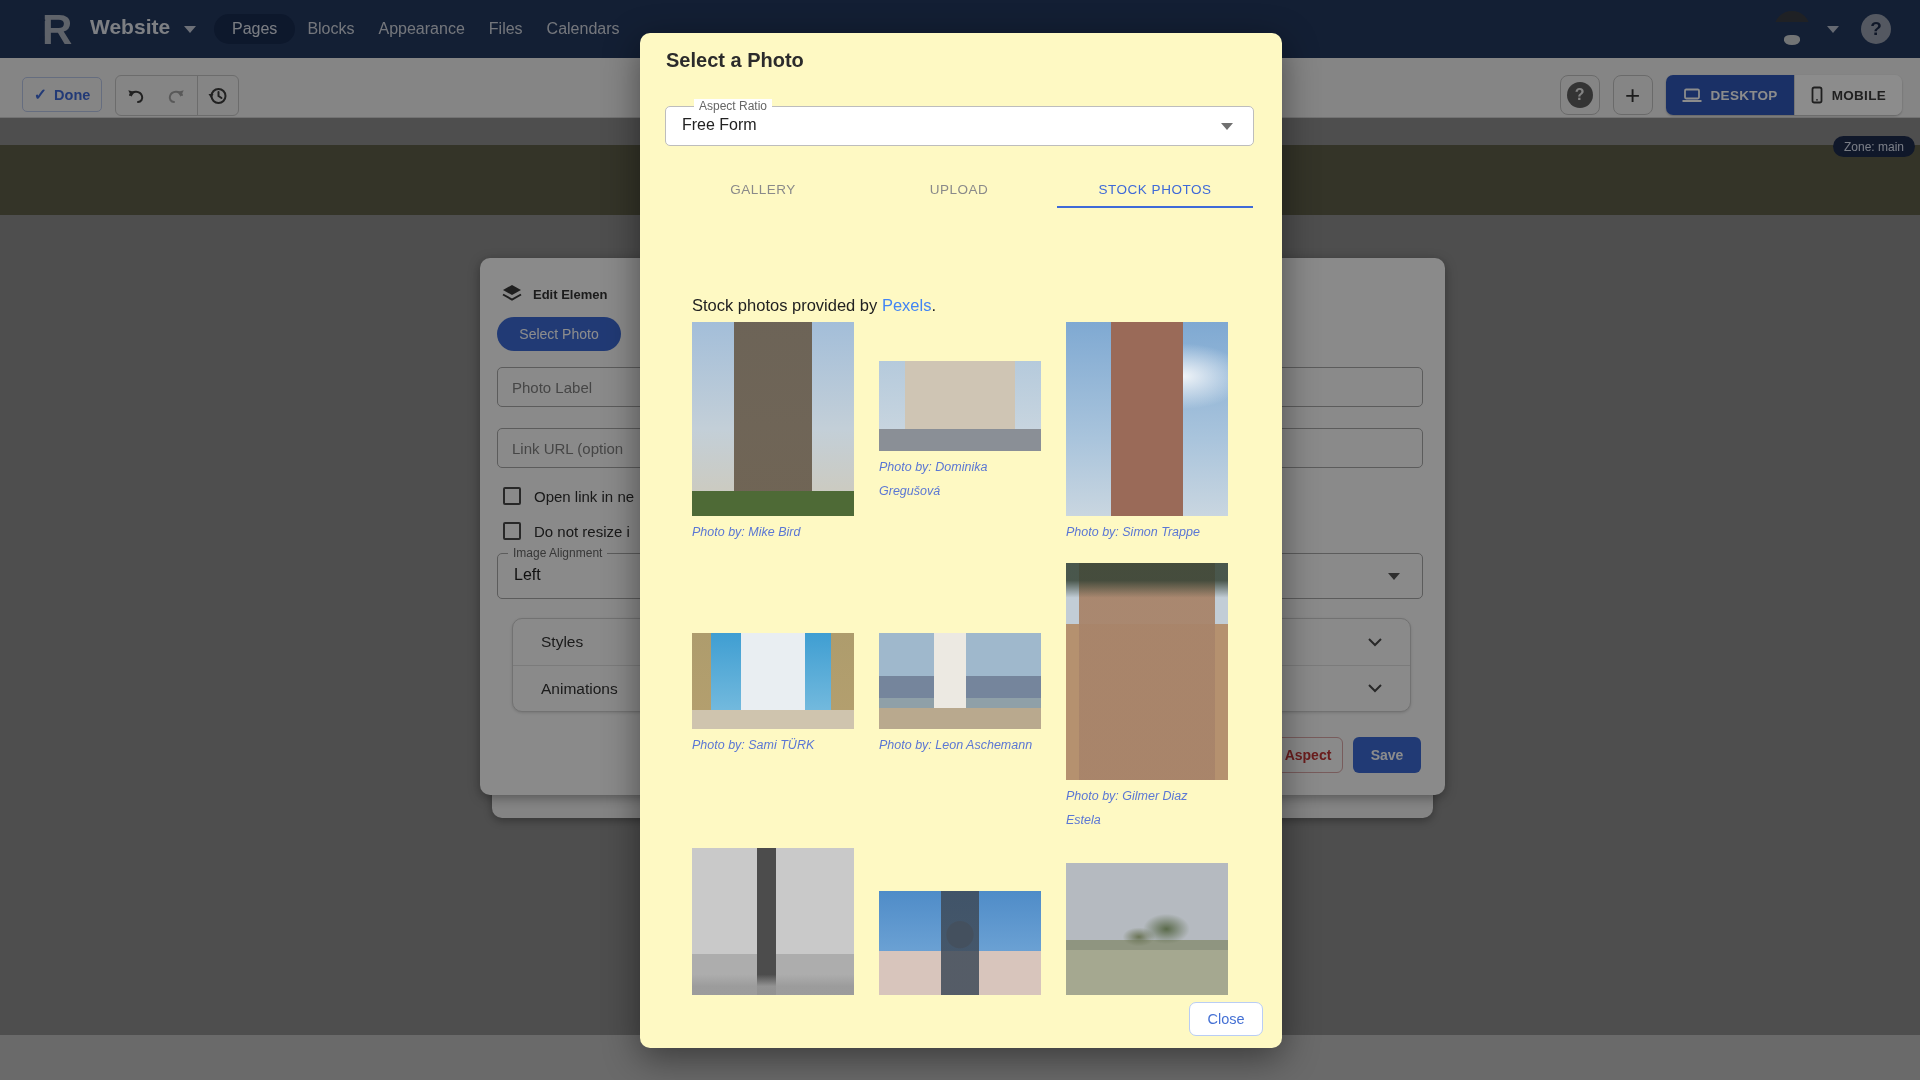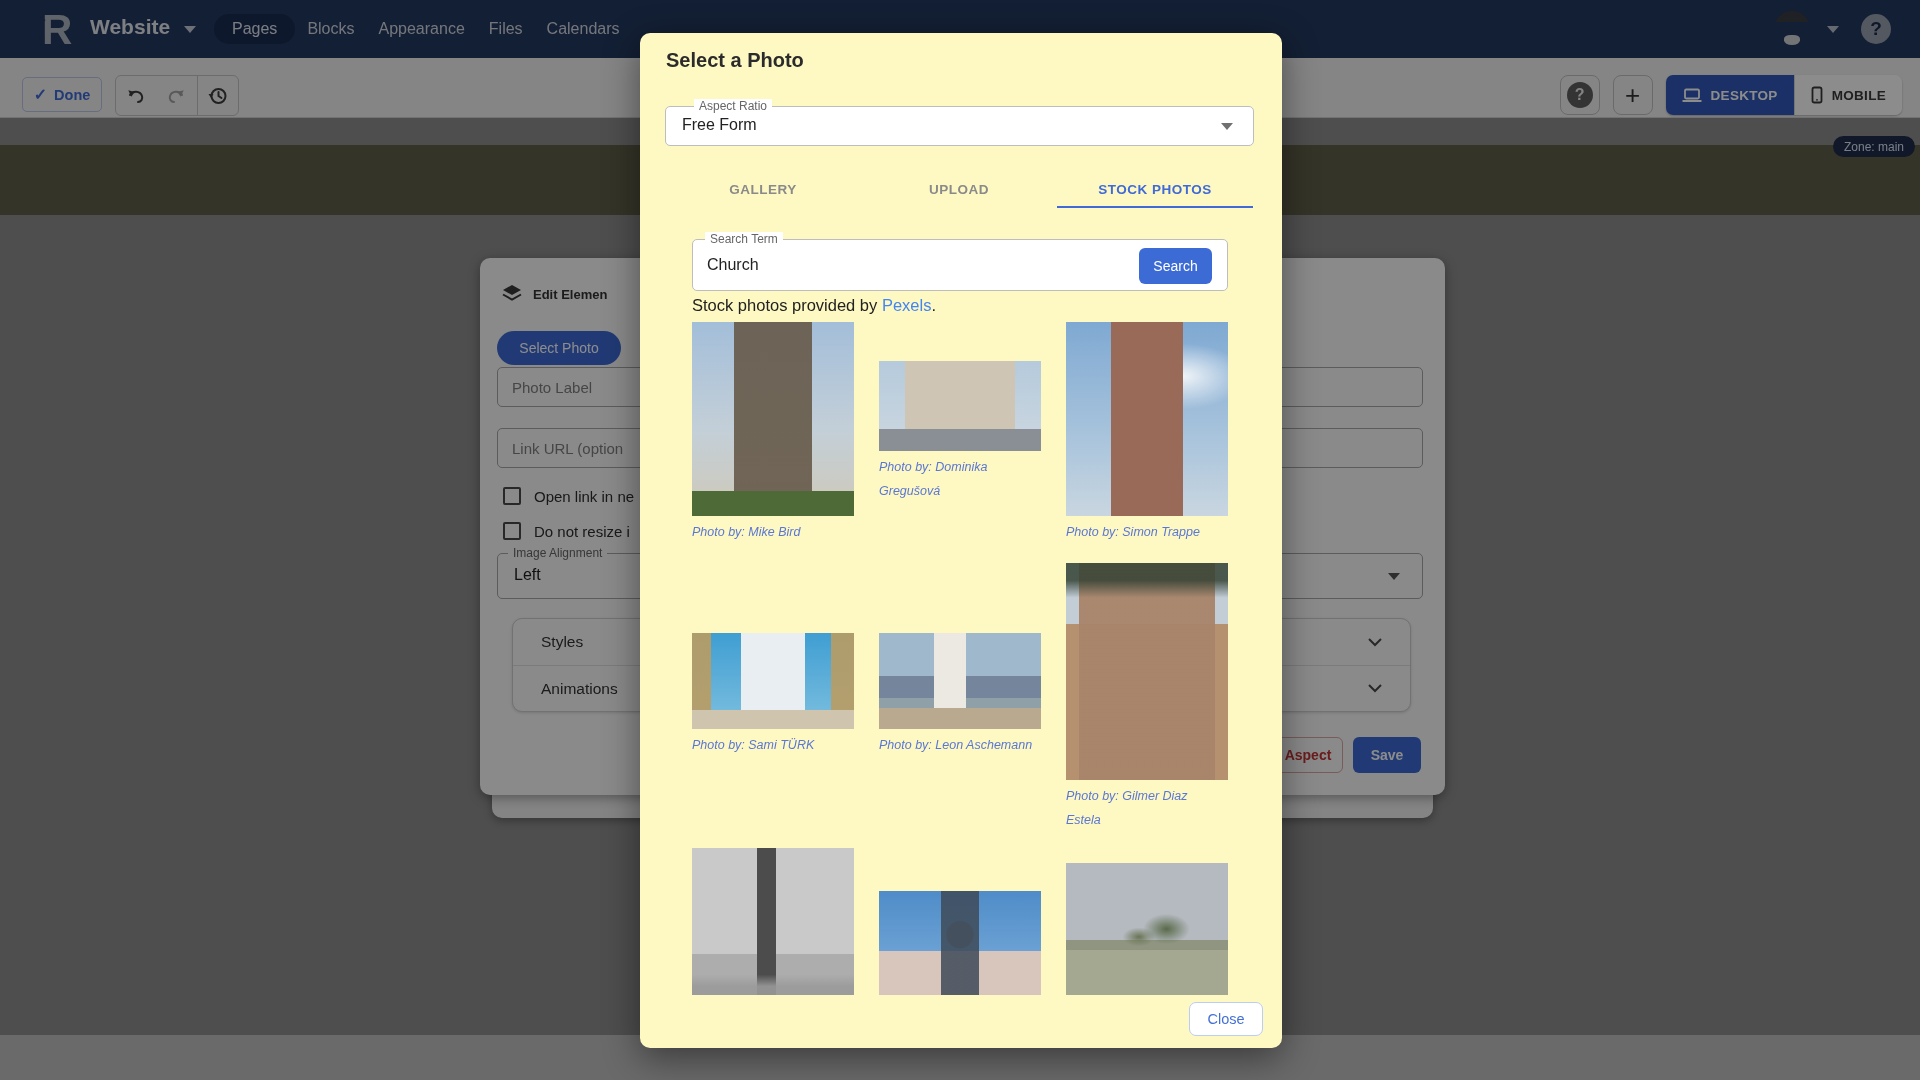--- a/index.html
+++ b/index.html
@@ -62,21 +62,21 @@
     background:#1e2c4e; color:#dce3f2; font-size:12px; display:flex; align-items:center; }
 
   
   .card-shadow2 { position:absolute; left:492px; top:656px; width:941px; height:44px; border-radius:10px;
     background:#f1f1f1; box-shadow:0 3px 8px rgba(0,0,0,.3); }
   .edit-card { position:absolute; left:480px; top:140px; width:965px; height:537px; border-radius:10px;
     background:#fbfbfb; box-shadow:0 3px 12px rgba(0,0,0,.35); }
   .ec-head { position:absolute; left:20px; top:24px; display:flex; align-items:center; gap:9px; }
   .ec-title { font-size:13px; font-weight:bold; color:#333; white-space:nowrap; }
   .btn-select-photo { position:absolute; left:17px; top:59px; width:124px; height:34px; border:none;
-    border-radius:17px; background:#3d6bd6; color:#fff; font-size:14px; cursor:pointer;margin-top:14px; }
+    border-radius:17px; background:#3d6bd6; color:#fff; font-size:14px; cursor:pointer; }
   .ec-input { position:absolute; left:17px; width:926px; height:40px; border:1px solid #a8a8a8; border-radius:5px;
     background:transparent; padding:0 14px; font-size:15px; color:#333;
     font-family:"Liberation Sans", sans-serif; }
   .ec-input::placeholder { color:#808080; opacity:1; }
   .cb-row { position:absolute; left:23px; display:flex; align-items:center; gap:13px; }
   .cb-box { width:18px; height:18px; border:2px solid #4a4a4a; border-radius:2px; background:transparent; }
   .cb-label { font-size:15px; color:#2e2e2e; white-space:nowrap; }
   .align-select { position:absolute; left:17px; top:295px; width:926px; height:46px; border:1px solid #a8a8a8;
     border-radius:5px; cursor:pointer; }
   .field-label { position:absolute; font-size:12px; color:#666; background:#fbfbfb; padding:0 5px; white-space:nowrap; }
@@ -100,21 +100,21 @@
   .overlay { position:absolute; left:0; top:0; width:1920px; height:1080px; background:rgba(0,0,0,.45); z-index:40; }
   .modal { position:absolute; left:640px; top:33px; width:642px; height:1015px; background:#fef9c3; border-radius:10px;
     box-shadow:0 10px 36px rgba(0,0,0,.45); z-index:50; }
   .modal-title { position:absolute; left:26px; top:16px; font-size:20px; font-weight:bold; color:#2b2b2b; }
   .aspect-select { position:absolute; left:25px; top:73px; width:589px; height:40px; border:1px solid #bdbdbd;
     border-radius:5px; cursor:pointer; background:#fff; }
   .aspect-select .field-label { left:28px; top:-8px; background:#fff; }
   .aspect-value { position:absolute; left:16px; top:9px; font-size:16px; color:#222; }
   .aspect-select .dd-arrow { right:20px; top:16px; border-top-color:#707070; }
   .tabs { position:absolute; left:25px; top:137px; width:588px; height:38px; display:flex; }
-  .tab { flex:1; display:flex; align-items:center; justify-content:center; font-size:13.5px; font-weight:bold;
+  .tab { flex:1; display:flex; align-items:center; justify-content:center; font-size:13.5px; font-weight:normal;
     letter-spacing:.5px; color:#8a8a8a; cursor:pointer; position:relative; }
   .tab.active { color:#3f6ad8; }
   .tab.active::after { content:""; position:absolute; left:0; bottom:0; width:100%; height:2px; background:#3f6ad8; }
   .search-field { position:absolute; left:52px; top:206px; width:536px; height:52px; border:1px solid #bdbdbd;
     border-radius:5px; background:#fff; }
   .search-field .field-label { left:12px; top:-8px; background:#fff; }
   .search-input { position:absolute; left:14px; top:10px; width:380px; height:30px; border:none; outline:none;
     font-size:16px; color:#222; font-family:"Liberation Sans", sans-serif; background:transparent; }
   .btn-search { position:absolute; right:15px; top:8px; width:73px; height:36px; border:none; border-radius:6px;
     background:#3d6bd6; color:#fff; font-size:14px; cursor:pointer; }
@@ -308,25 +308,20 @@
       <span class="aspect-value">Free Form</span>
       <div class="dd-arrow"></div>
     </div>
 
     <div class="tabs">
       <div class="tab">GALLERY</div>
       <div class="tab">UPLOAD</div>
       <div class="tab active">STOCK PHOTOS</div>
     </div>
 
-    <div class="search-field">
-      <span class="field-label">Search Term</span>
-      <input class="search-input" value="Church" style="">
-      <button class="btn-search">Search</button>
-    </div>
 
     <div class="provider-line"><span>Stock photos provided by </span><a>Pexels</a><span>.</span></div>
 
     <div class="grid">
 
       <div class="tile ph1" style="left:0; top:0;"></div>
       <a class="credit" style="left:0; top:198px;">Photo by: Mike Bird</a>
       <div class="tile ph4" style="left:0; top:311px;"></div>
       <a class="credit" style="left:0; top:411px;">Photo by: Sami TÜRK</a>
       <div class="tile ph7" style="left:0; top:526px;"></div>

